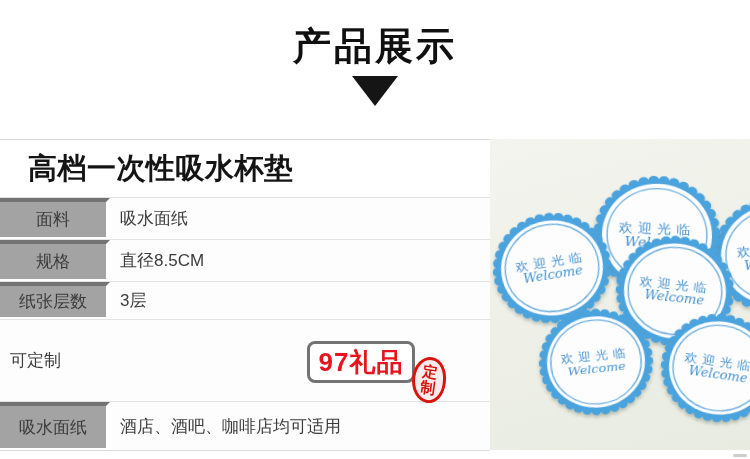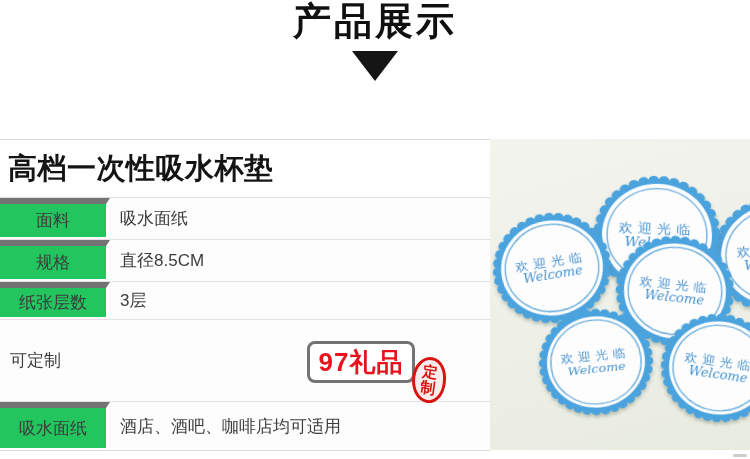--- a/index.html
+++ b/index.html
@@ -3,46 +3,46 @@
 <meta charset="utf-8">
 <style>
   html,body{margin:0;padding:0;}
   .page{
     position:relative;width:750px;height:459px;background:#ffffff;overflow:hidden;
     font-family:"Liberation Sans","DejaVu Sans",sans-serif;color:#3c3c3c;
   }
   
   .top-header{position:absolute;left:0;top:0;width:750px;text-align:center;}
   .top-title{
-    margin-top:1px;font-family:"Liberation Serif","DejaVu Serif",serif;
+    margin-top:26px;font-family:"Liberation Serif","DejaVu Serif",serif;
     font-size:38px;font-weight:bold;letter-spacing:3px;color:#101010;line-height:1.1;
   }
   .down-triangle{
     width:0;height:0;margin:8px auto 0 auto;
     border-left:23px solid transparent;border-right:23px solid transparent;
     border-top:30px solid #151515;
   }
   
   .content{position:absolute;left:0;top:139px;width:750px;height:311px;}
   .left-panel{position:absolute;left:0;top:0;width:490px;height:311px;border-top:1px solid #d8d8d8;background:#fff;}
   .product-title{
-    height:57px;display:flex;align-items:center;padding-left:8px;
+    height:57px;display:flex;align-items:center;padding-left:28px;
     font-size:29px;font-weight:bold;color:#141414;letter-spacing:0.5px;background:#fff;
   }
   .spec-table{border-top:1px solid #e0e0e0;border-bottom:1px solid #dcdcdc;}
   .spec-row{display:flex;align-items:stretch;border-bottom:1px solid #e3e3e3;background:#fdfdfd;}
   .spec-row:last-child{border-bottom:none;}
   .spec-row:nth-child(1){height:41px;}
   .spec-row:nth-child(2){height:41px;}
   .spec-row:nth-child(3){height:37px;}
   .spec-row:nth-child(4){height:81px;}
   .spec-row:nth-child(5){height:48px;}
   .spec-label{
-    width:110px;flex:0 0 110px;background:#22c55e;
-    border-top:6px solid #737373;border-bottom:2px solid #fff;border-right:4px solid #fff;
+    width:110px;flex:0 0 110px;background:#a3a3a3;
+    border-top:4px solid #737373;border-bottom:2px solid #fff;border-right:4px solid #fff;
     display:flex;align-items:center;justify-content:center;
     font-size:17px;color:#3c3c3c;box-sizing:border-box;
   }
   .spec-value{
     flex:1;display:flex;align-items:center;padding-left:10px;
     font-size:17px;color:#3c3c3c;
   }
   
   .brand-badge{
     position:absolute;left:307px;top:202px;width:102px;height:36px;

